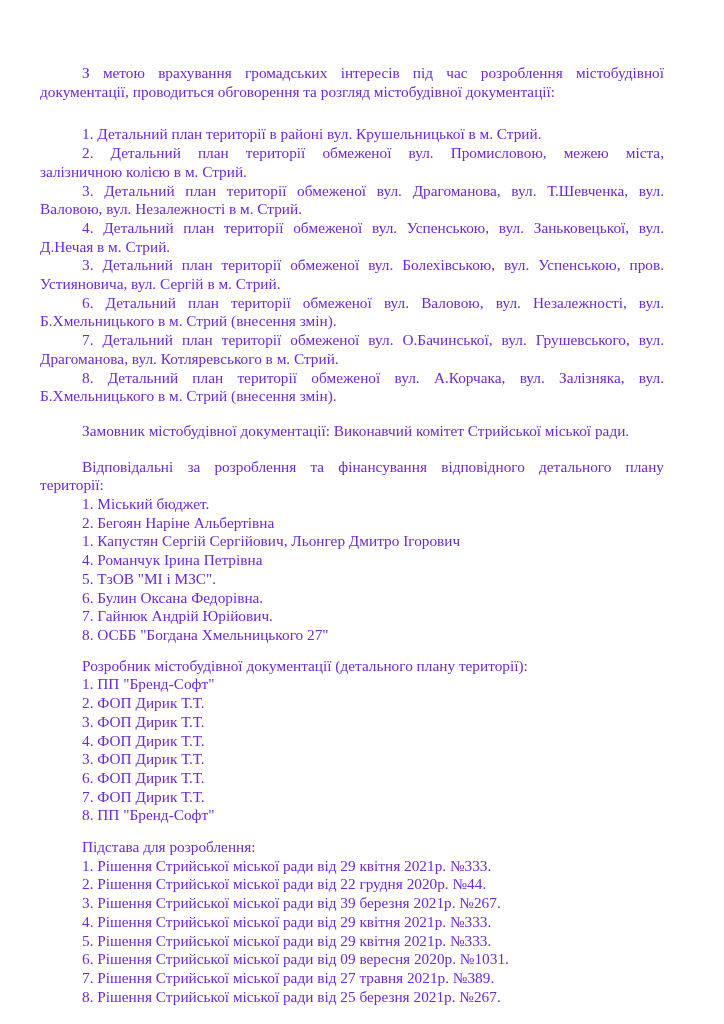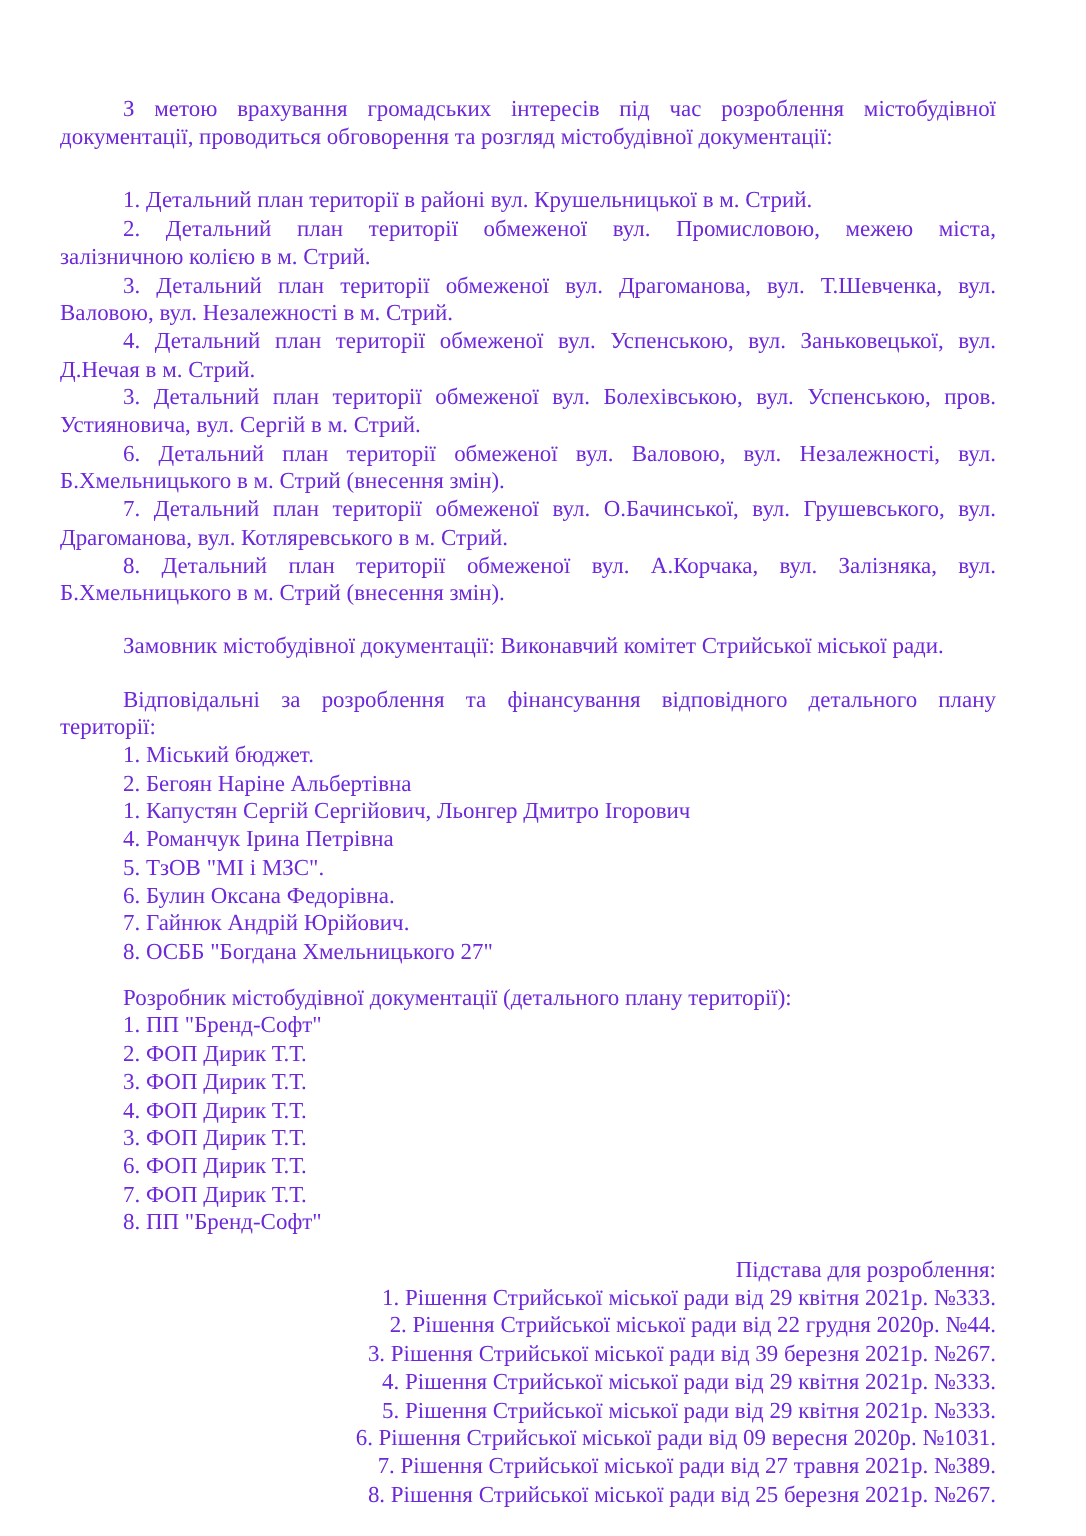--- a/index.html
+++ b/index.html
@@ -30,21 +30,21 @@
     text-align: justify;
     text-align-last: justify;
   }
   .nowrap {
     white-space: nowrap;
   }
   .sec-plans       { margin-top: 24px; }
   .sec-customer    { margin-top: 16px; }
   .sec-responsible { margin-top: 17px; }
   .sec-developer   { margin-top: 12px; }
-  .sec-basis       { margin-top: 13px; text-align: right; }
+  .sec-basis       { margin-top: 13px; }
 </style>
 </head>
 <body>
 
 <div class="page">
 
   <div class="para">
     <div class="line indent just">З метою врахування громадських інтересів під час розроблення містобудівної</div>
     <div class="line">документації, проводиться обговорення та розгляд містобудівної документації:</div>
   </div>

